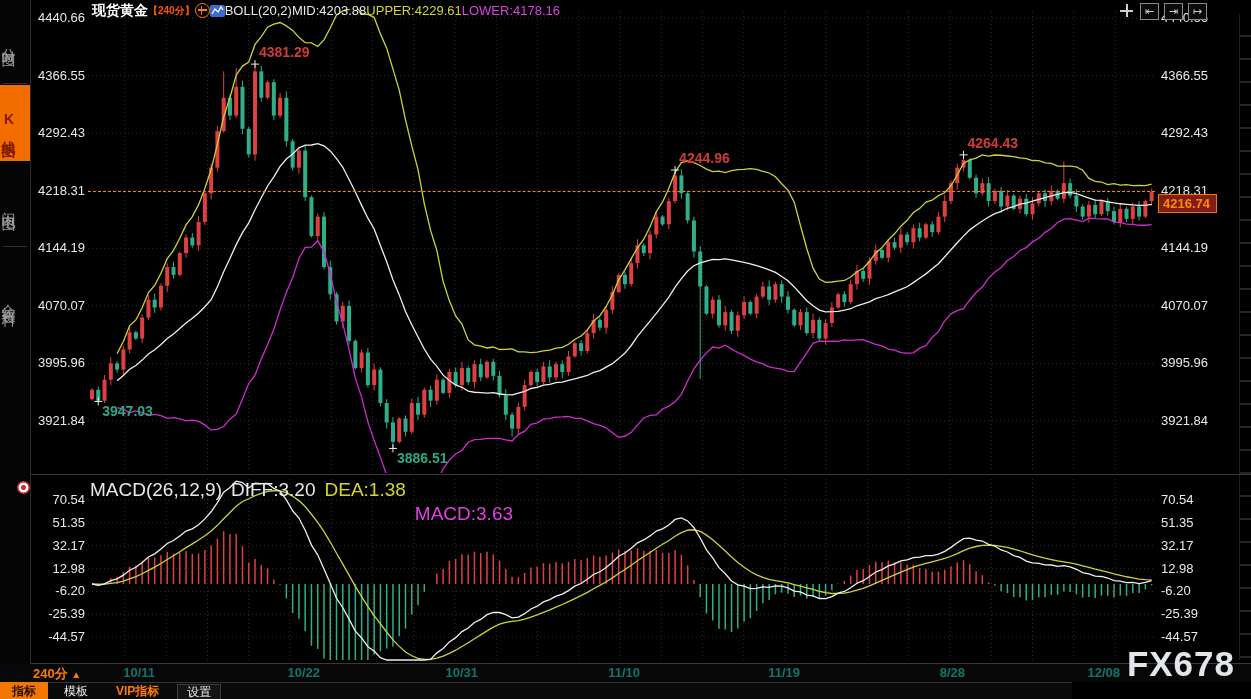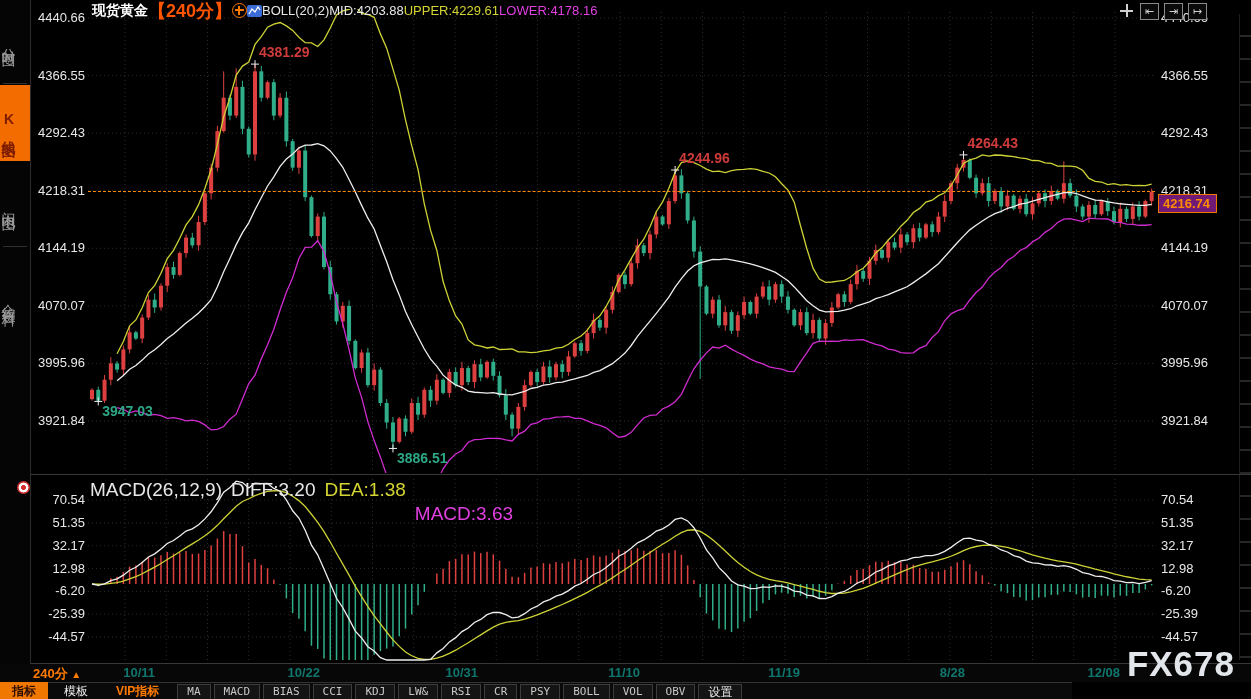--- a/index.html
+++ b/index.html
@@ -7,38 +7,38 @@
        font-family:"Liberation Sans",sans-serif;-webkit-font-smoothing:antialiased;}
   
   .sidebar{position:absolute;left:0;top:0;width:30px;height:682px;background:#050505;border-right:1px solid #2b2b2b;z-index:4;}
   .side-tab{position:absolute;left:0;width:30px;writing-mode:vertical-lr;text-orientation:upright;
             color:#9a9a9a;font-size:14px;letter-spacing:3px;text-align:center;cursor:pointer;padding:4px 0;box-sizing:border-box;}
   .side-tab.active{background:#f26c00;color:#7e1d00;font-weight:bold;}
   .side-div{position:absolute;left:3px;width:24px;border-top:1px solid #303030;}
   
   .hdr{position:absolute;left:92px;top:2px;height:17px;display:flex;align-items:center;z-index:6;font-size:13px;white-space:nowrap;}
   .hdr .sym{color:#fff;font-weight:bold;font-size:14px;}
-  .hdr .per{color:#ff5500;font-weight:bold;font-size:18px;}
+  .hdr .per{color:#ff5500;font-weight:bold;font-size:10px;}
   .hdr .w{color:#e8e8e8;}
   .hdr .yel{color:#d4d432;}
   .hdr .mag{color:#e040e0;}
   .circle-plus{width:13px;height:13px;border:1px solid #ff7b00;border-radius:50%;display:inline-block;position:relative;}
   .circle-plus:before{content:"";position:absolute;left:2px;right:2px;top:5px;height:1.6px;background:#ff7b00;}
   .circle-plus:after{content:"";position:absolute;top:2px;bottom:2px;left:5px;width:1.6px;background:#ff7b00;}
   
   .tr-icons{position:absolute;left:1118px;top:3px;display:flex;gap:5px;z-index:6;}
   .tr-btn{width:17px;height:15px;border:1px solid #8a8a8a;color:#cfcfcf;font-size:11px;line-height:14px;text-align:center;cursor:pointer;background:#0a0a0a;}
   .tr-cross{border:none;background:linear-gradient(#cfcfcf,#cfcfcf) 50% 50%/2px 13px no-repeat,
             linear-gradient(#cfcfcf,#cfcfcf) 50% 50%/13px 2px no-repeat;}
   
   .ylab{position:absolute;color:#e8e8e8;font-size:13px;z-index:3;}
   .ylab.left{left:30px;width:55px;text-align:right;}
   .ylab.right{left:1161px;width:74px;text-align:left;}
   
-  .price-tag{position:absolute;left:1158px;border:1px solid #f07800;color:#ff8c00;background:#701a75;
+  .price-tag{position:absolute;left:1158px;border:1px solid #f07800;color:#ff8c00;background:#7f1d1d;
              font-size:13px;font-weight:bold;padding:1px 6px 1px 4px;z-index:5;}
   .dash-line{position:absolute;left:88px;width:1067px;border-top:1px dashed #ff8800;z-index:2;}
   
   .hsep{position:absolute;left:0;width:1251px;border-top:1px solid #383838;z-index:3;}
   
   .macd-hdr{position:absolute;left:90px;top:479px;display:flex;gap:9px;font-size:19px;z-index:6;white-space:nowrap;}
   .sun-icon{position:absolute;left:17px;top:481px;width:13px;height:13px;border-radius:50%;z-index:6;
             background:radial-gradient(circle,#d23030 0 24%,#ffffff 28% 52%,#d23030 56% 74%,rgba(210,48,48,.25) 78% 100%);}
   
   .date-row{position:absolute;left:0;top:664px;width:1251px;height:18px;background:#070707;z-index:4;}
@@ -761,28 +761,14 @@
   </span>
   <span id="dates"><span class="dlab" style="left: 125px;">10/11</span><span class="dlab" style="left: 290px;">10/22</span><span class="dlab" style="left: 448px;">10/31</span><span class="dlab" style="left: 610px;">11/10</span><span class="dlab" style="left: 770px;">11/19</span><span class="dlab" style="left: 935px;">8/28</span><span class="dlab" style="left: 1090px;">12/08</span></span>
 </div>
 
 <div class="watermark">FX678</div>
 
 <div class="toolbar">
   <span class="tb-btn tb-main">指标</span>
   <span class="tb-btn tb-plain">模板</span>
   <span class="tb-btn tb-vip">VIP指标</span>
-  <span id="ind-btns" style="display:flex;">
-      <span class="tb-btn tb-ind">MA</span>
-      <span class="tb-btn tb-ind">MACD</span>
-      <span class="tb-btn tb-ind">BIAS</span>
-      <span class="tb-btn tb-ind">CCI</span>
-      <span class="tb-btn tb-ind">KDJ</span>
-      <span class="tb-btn tb-ind">LW&amp;</span>
-      <span class="tb-btn tb-ind">RSI</span>
-      <span class="tb-btn tb-ind">CR</span>
-      <span class="tb-btn tb-ind">PSY</span>
-      <span class="tb-btn tb-ind">BOLL</span>
-      <span class="tb-btn tb-ind">VOL</span>
-      <span class="tb-btn tb-ind">OBV</span>
-    </span>
   <span class="tb-btn tb-ind" style="font-family:'Liberation Sans',sans-serif;font-size:12px;color:#eee;">设置</span>
 </div>
 
 </body></html>

